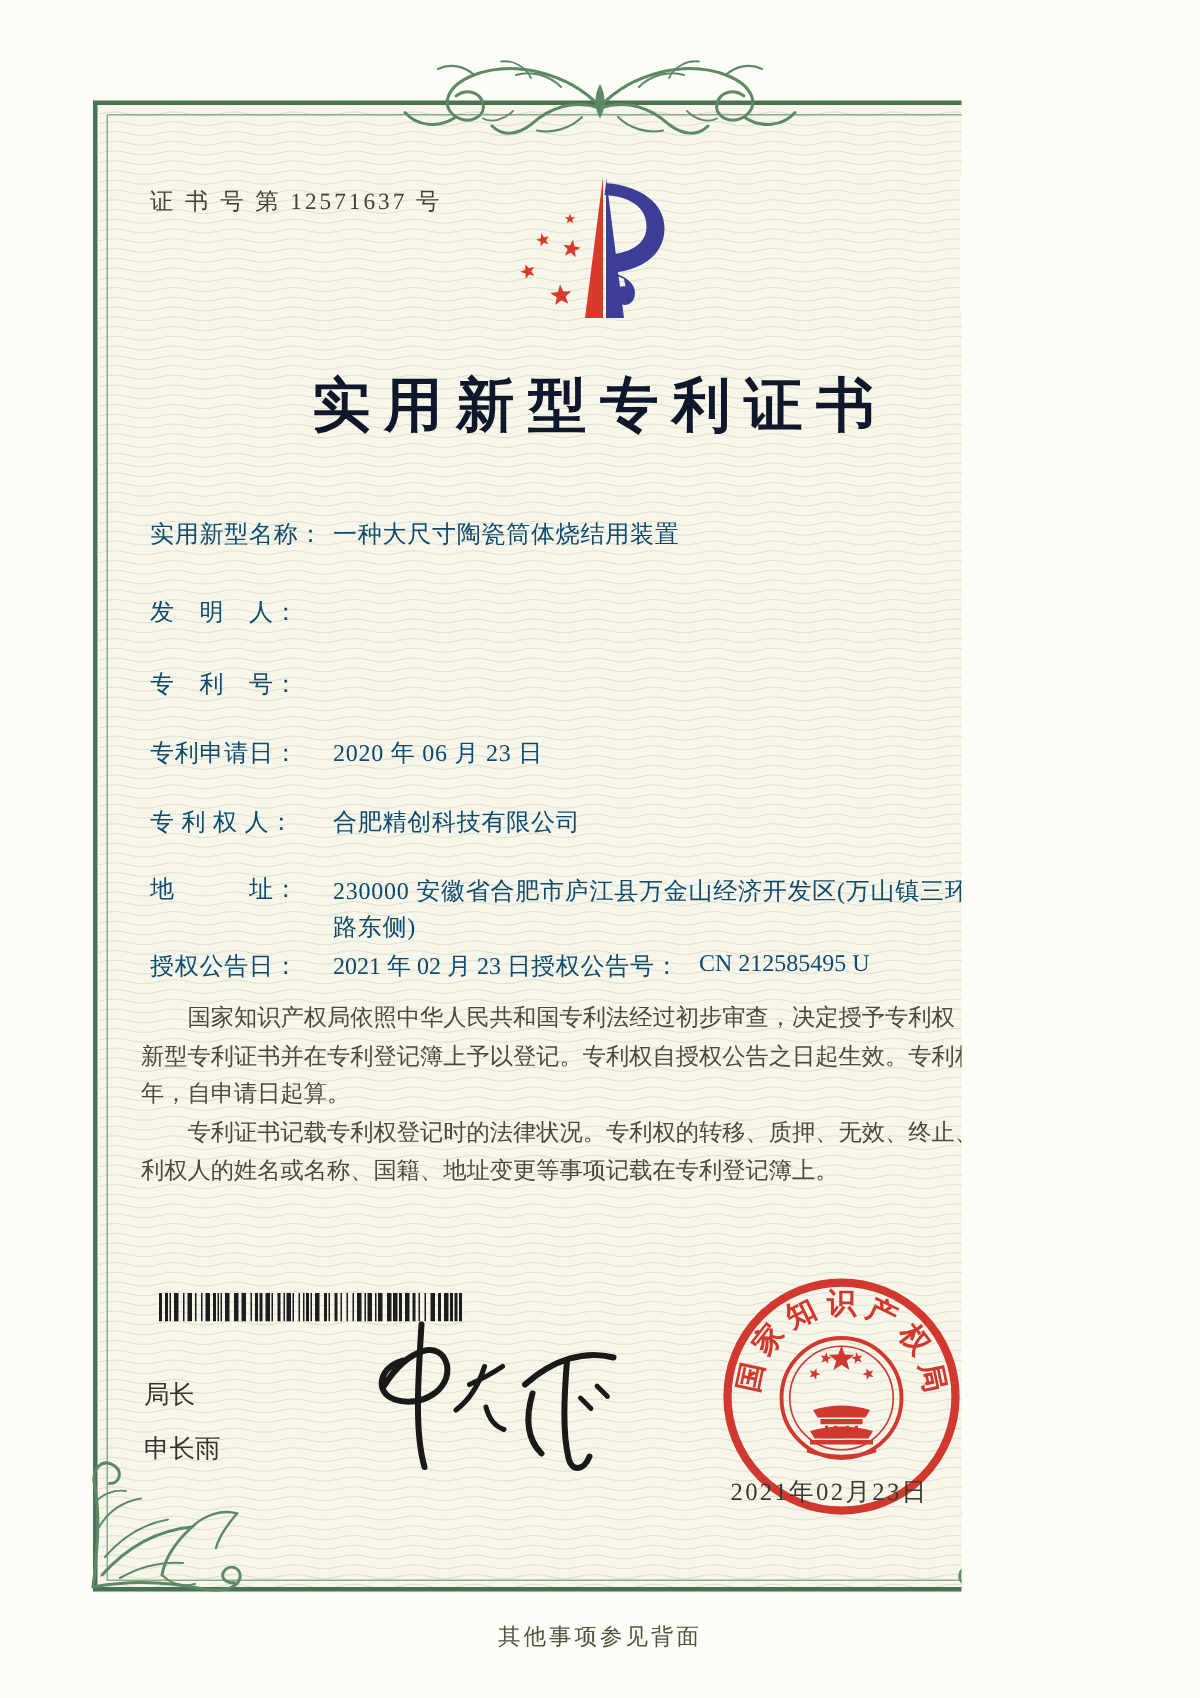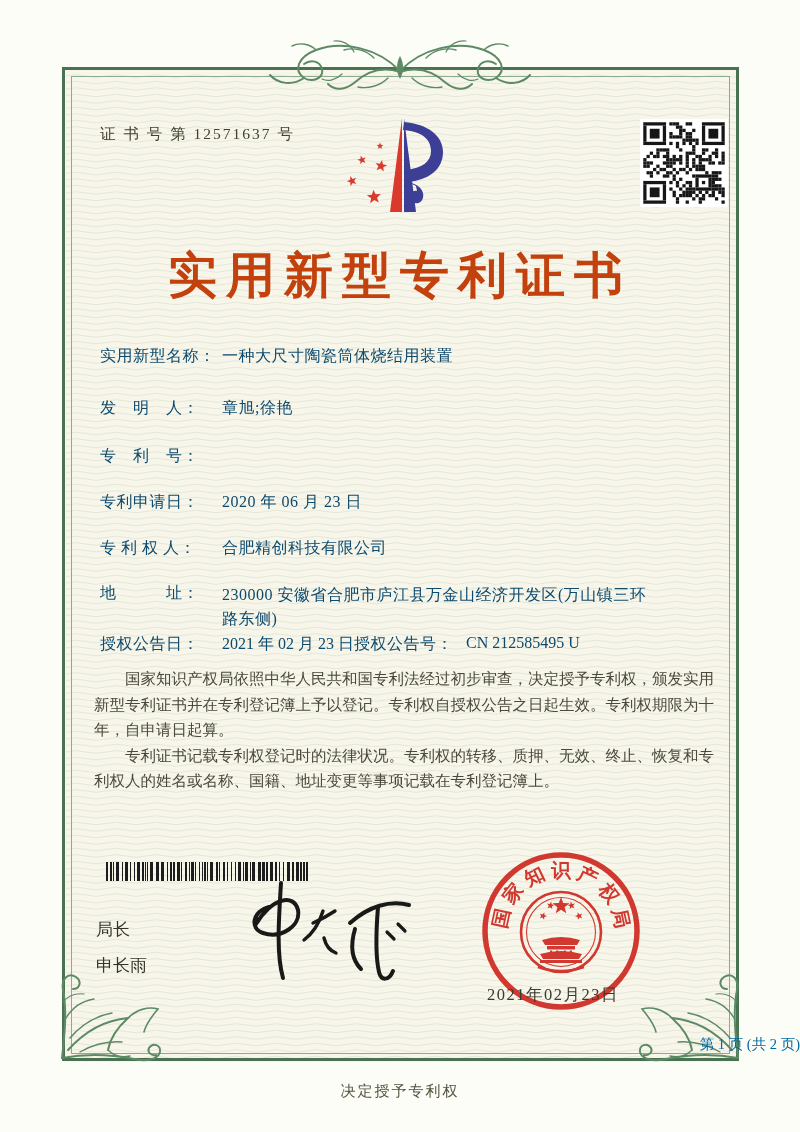--- a/index.html
+++ b/index.html
@@ -3,34 +3,34 @@
 <meta charset="utf-8">
 <style>
   html,body{margin:0;padding:0;}
   body{
     width:800px;height:1132px;
     background:#fdfdf8;
     font-family:"Liberation Serif","DejaVu Serif",serif;
     color:#3f3e35;
     position:relative;
   }
-  .page{position:relative;width:800px;height:1132px;overflow:hidden;background:#fdfdf8;}
+  .page{position:relative;width:641px;height:1132px;overflow:hidden;background:#fdfdf8;}
   .inner-bg{position:absolute;left:63px;top:68px;width:675px;height:994px;background:#f8f6ea;}
   #waves{position:absolute;left:63px;top:68px;width:675px;height:994px;}
   .frame-outer{position:absolute;left:62px;top:67px;width:671px;height:988px;border:3px solid #497350;box-sizing:content-box;}
   .frame-inner{position:absolute;left:71px;top:76px;width:657px;height:976px;border:1px solid #8cab8e;}
   .orn{position:absolute;pointer-events:none;}
   .orn-top{left:250px;top:26px;width:300px;height:84px;}
   .orn-bl{left:56px;top:968px;width:152px;height:106px;}
   .orn-br{left:592px;top:968px;width:152px;height:106px;transform:scaleX(-1);}
   .cert-no{position:absolute;left:100px;top:124px;font-size:15.5px;letter-spacing:2px;color:#43422f;}
   .logo{position:absolute;left:338px;top:110px;width:124px;height:120px;}
   .qr{position:absolute;left:640px;top:119px;width:88px;height:88px;}
   .title{position:absolute;left:0;top:243px;width:800px;text-align:center;
-         font-size:49px;font-weight:700;letter-spacing:9px;color:#c2410c;}
+         font-size:39px;font-weight:700;letter-spacing:9px;color:#0f172a;}
   .frow{position:absolute;left:100px;width:600px;font-size:16px;display:flex;color:#0c4a6e;}
   .flabel{flex:0 0 122px;letter-spacing:.5px;}
   .fvalue{flex:1;letter-spacing:.5px;}
   .row-name{top:346px;} .row-inventor{top:398px;} .row-patno{top:446px;}
   .row-filing{top:492px;} .row-patentee{top:538px;} .row-address{top:583px;}
   .row-grant{top:634px;}
   .row-address .fvalue{max-width:438px;line-height:24px;}
   .grant-no-label{flex:0 0 112px;}
   .paragraphs{position:absolute;left:94px;top:666px;width:620px;font-size:15.5px;
               line-height:25.5px;color:#4a493c;}
@@ -475,21 +475,20 @@
   </svg>
 
   <div class="title">实用新型专利证书</div>
 
   <div class="frow row-name">
     <span class="flabel">实用新型名称：</span>
     <span class="fvalue">一种大尺寸陶瓷筒体烧结用装置</span>
   </div>
   <div class="frow row-inventor">
     <span class="flabel">发　明　人：</span>
-    <span class="fvalue">章旭;徐艳</span>
   </div>
   <div class="frow row-patno">
     <span class="flabel">专　利　号：</span>
   </div>
   <div class="frow row-filing">
     <span class="flabel">专利申请日：</span>
     <span class="fvalue">2020 年 06 月 23 日</span>
   </div>
   <div class="frow row-patentee">
     <span class="flabel">专 利 权 人：</span>
@@ -619,15 +618,15 @@
         <text x="0" y="0" transform="translate(54.3,26.2) rotate(-26.0)" text-anchor="middle" dominant-baseline="central" font-size="19.5" font-weight="bold" fill="#cf2b22" font-family="&quot;Liberation Serif&quot;,&quot;DejaVu Serif&quot;,serif">知</text>
         <text x="0" y="0" transform="translate(81.0,20.0) rotate(0.0)" text-anchor="middle" dominant-baseline="central" font-size="19.5" font-weight="bold" fill="#cf2b22" font-family="&quot;Liberation Serif&quot;,&quot;DejaVu Serif&quot;,serif">识</text>
         <text x="0" y="0" transform="translate(107.7,26.2) rotate(26.0)" text-anchor="middle" dominant-baseline="central" font-size="19.5" font-weight="bold" fill="#cf2b22" font-family="&quot;Liberation Serif&quot;,&quot;DejaVu Serif&quot;,serif">产</text>
         <text x="0" y="0" transform="translate(129.1,43.4) rotate(52.0)" text-anchor="middle" dominant-baseline="central" font-size="19.5" font-weight="bold" fill="#cf2b22" font-family="&quot;Liberation Serif&quot;,&quot;DejaVu Serif&quot;,serif">权</text>
         <text x="0" y="0" transform="translate(140.7,68.3) rotate(78.0)" text-anchor="middle" dominant-baseline="central" font-size="19.5" font-weight="bold" fill="#cf2b22" font-family="&quot;Liberation Serif&quot;,&quot;DejaVu Serif&quot;,serif">局</text>
       </g>
   </svg>
   <div class="seal-date">2021年02月23日</div>
 
   <div class="page-num">第 1 页 (共 2 页)</div>
-  <div class="back-note">决定授予专利权</div>
+  <div class="back-note">其他事项参见背面</div>
 
 </div>
 
 </body></html>

